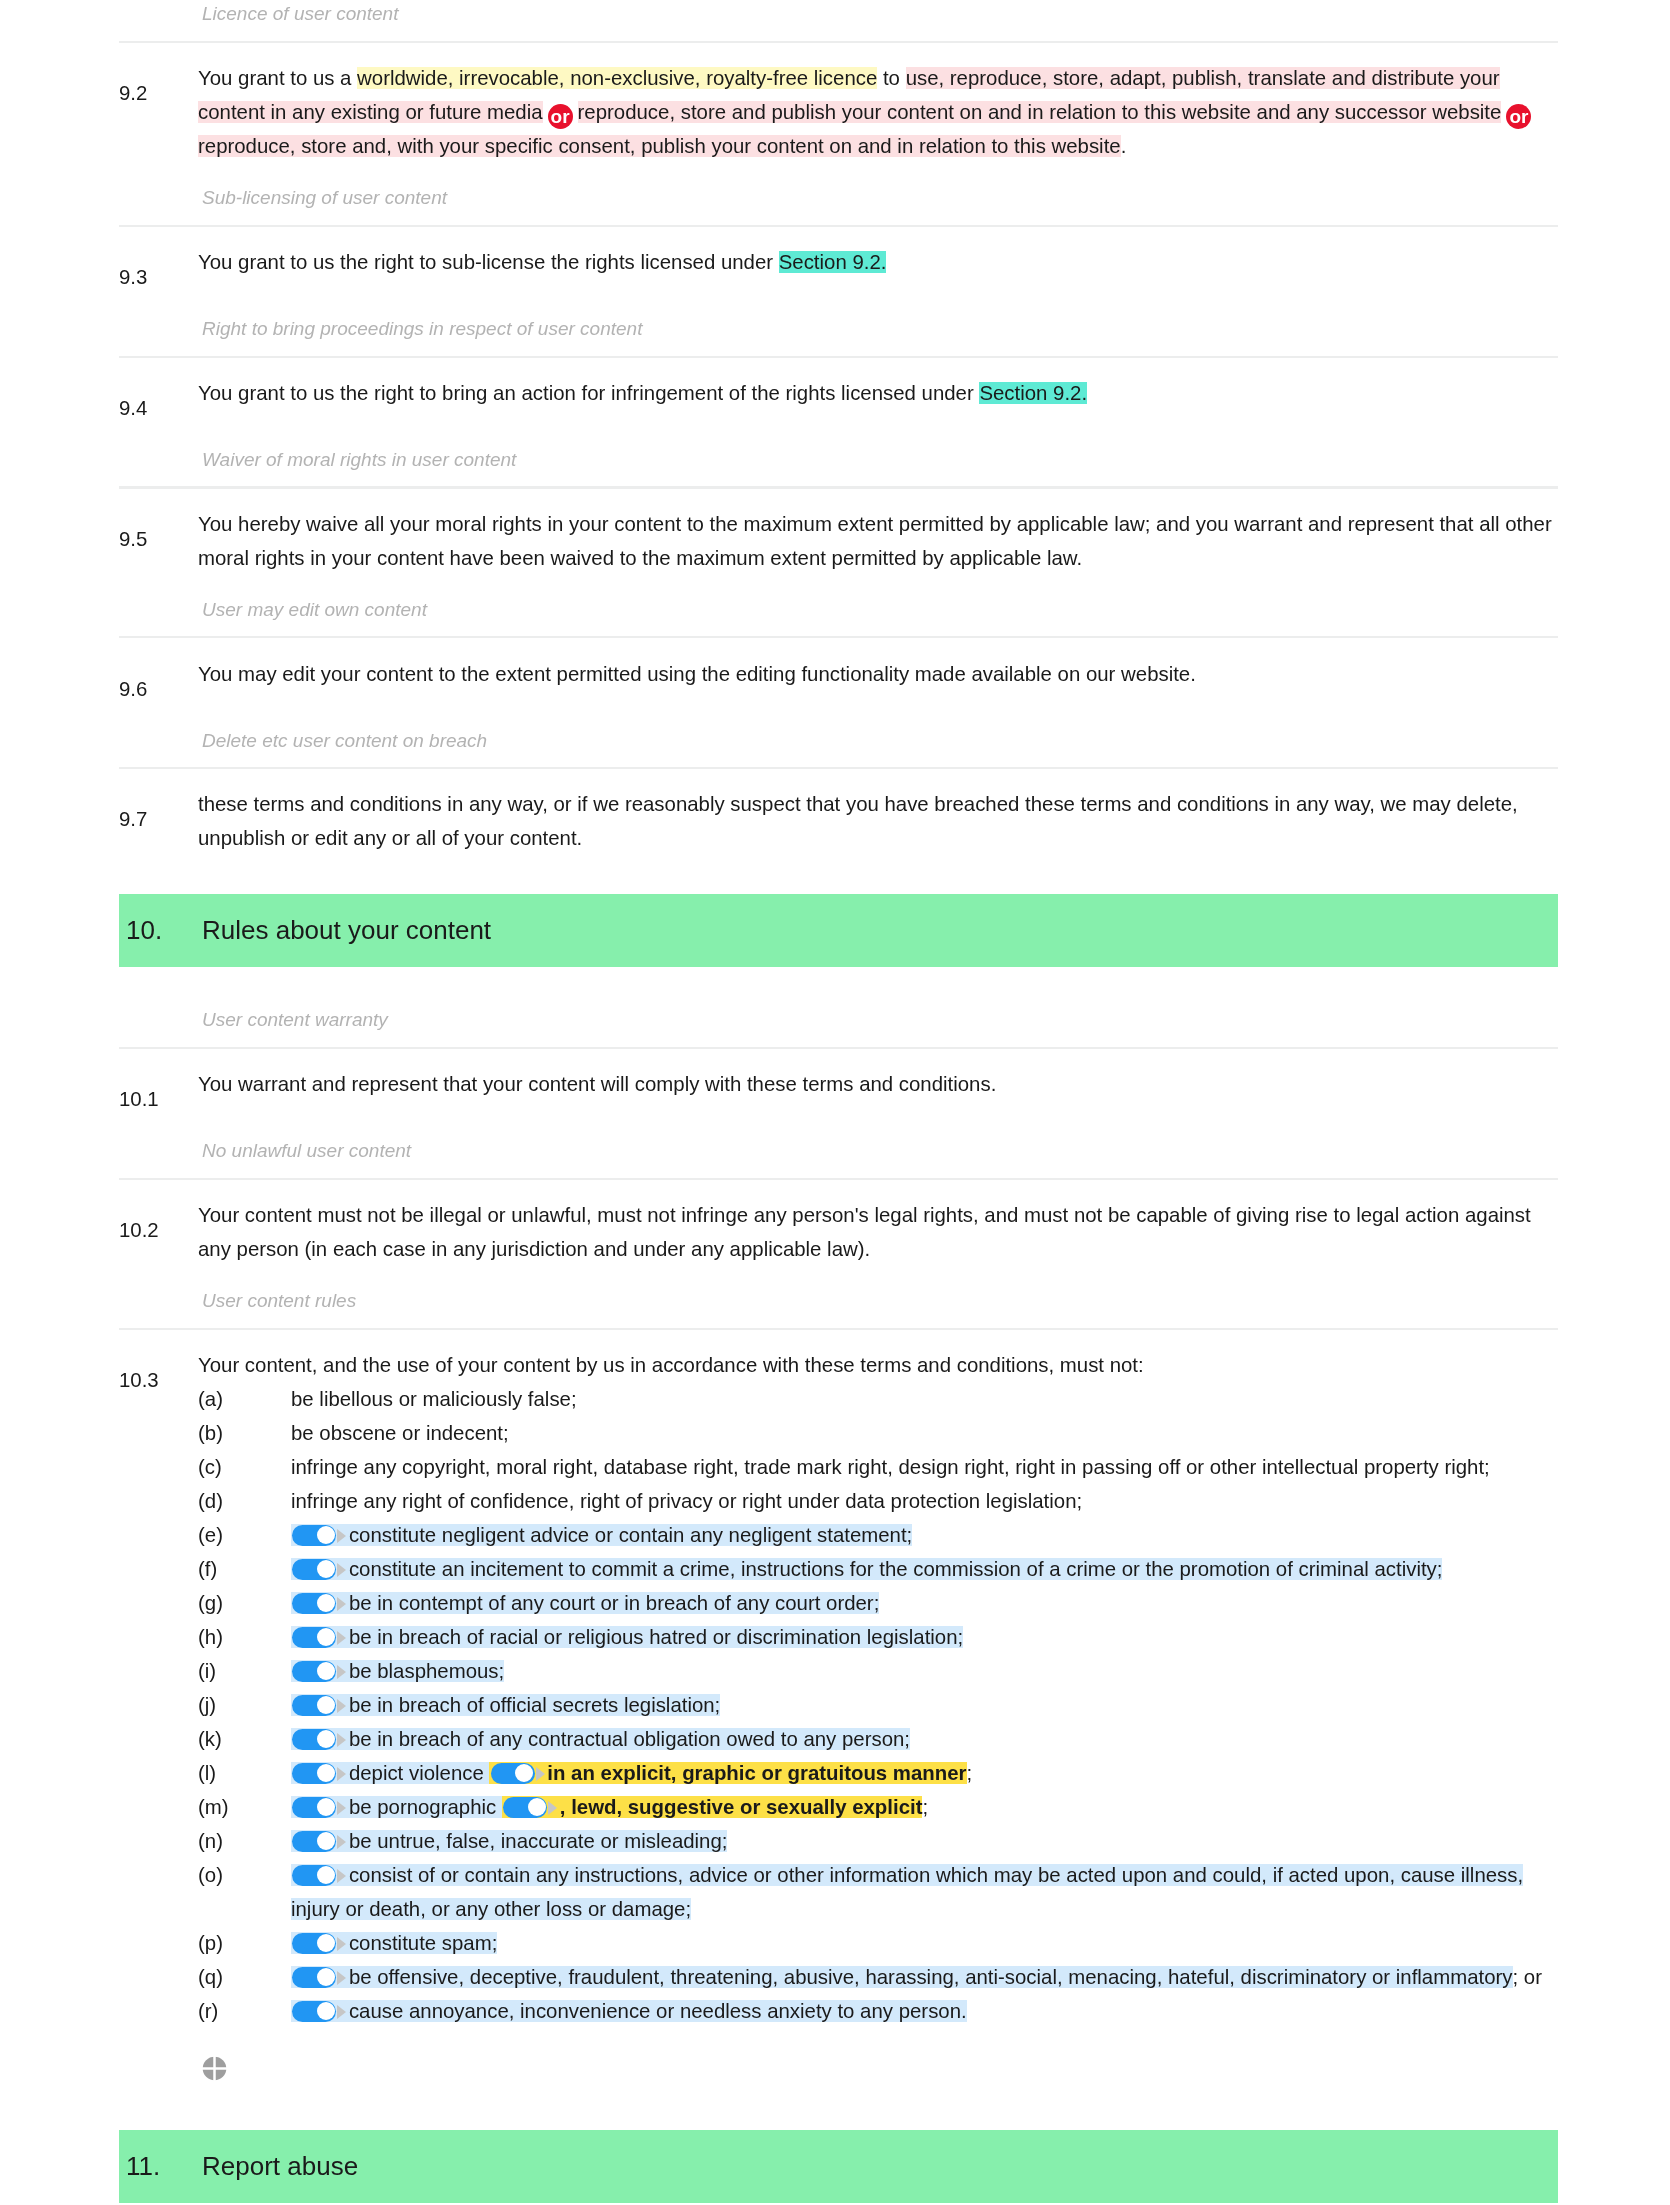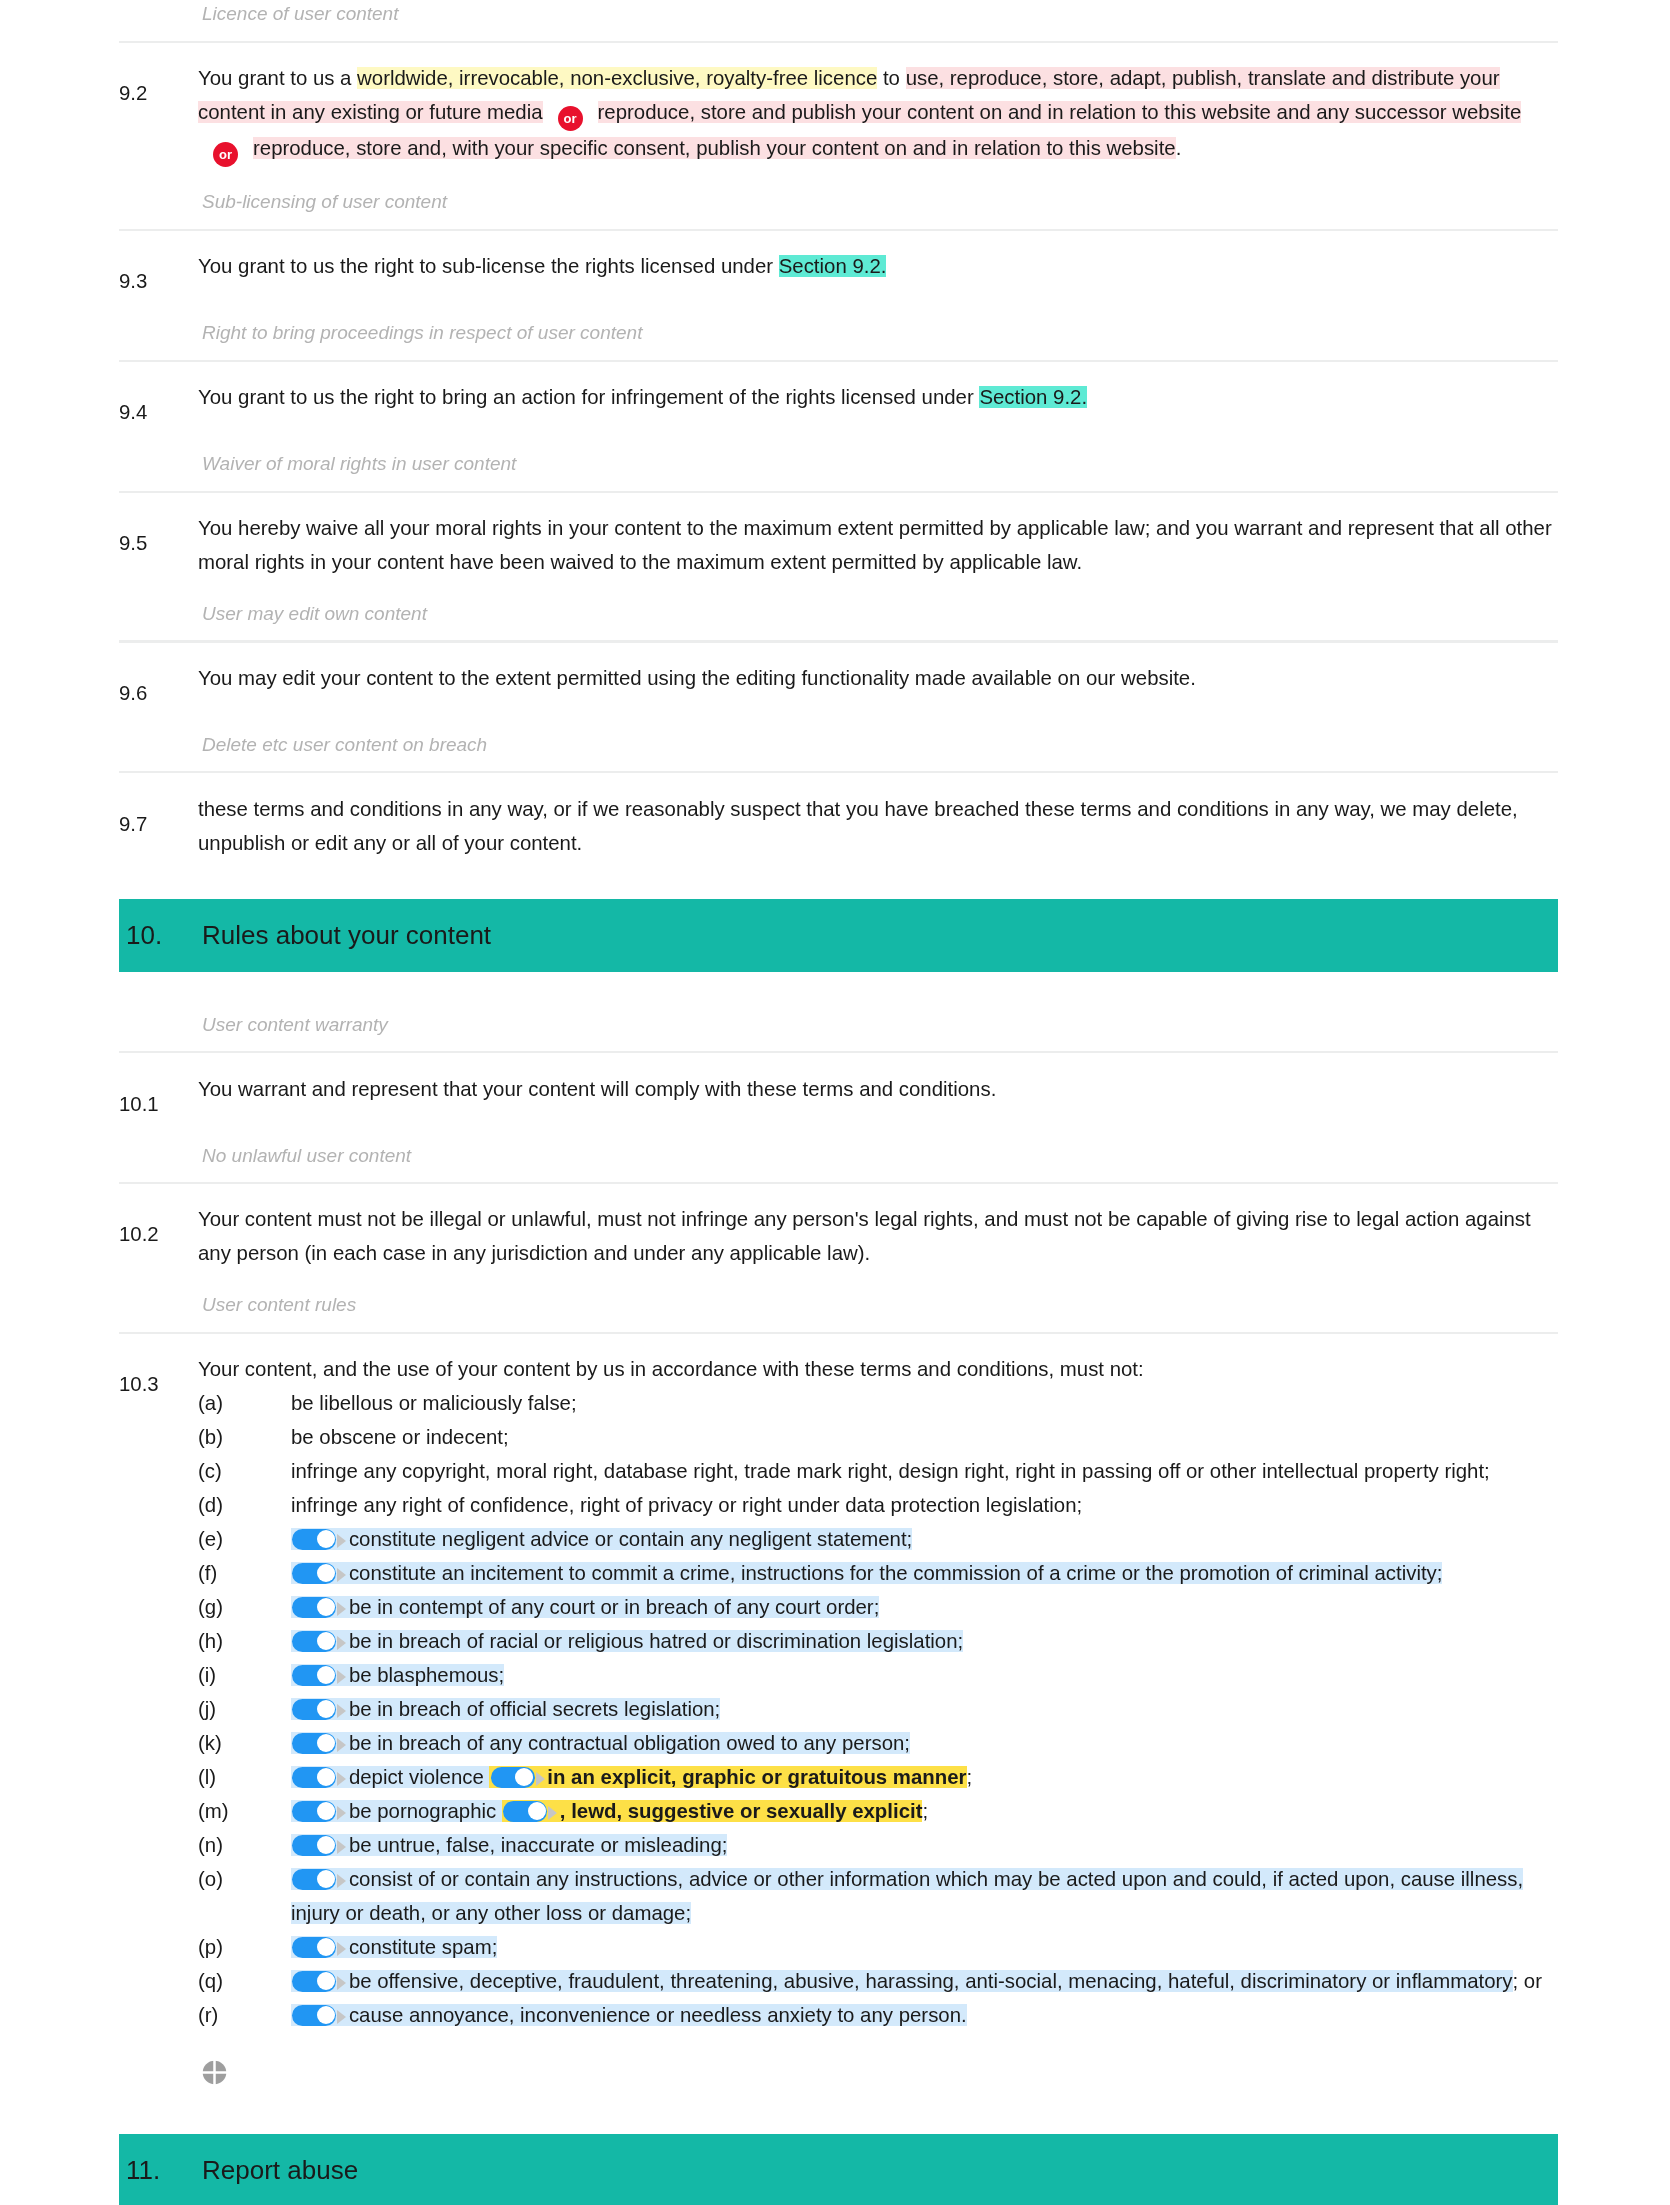--- a/index.html
+++ b/index.html
@@ -59,21 +59,21 @@
     margin-left: 119px;
     margin-right: 112px;
     height: 2.1px;
     background: #eceded;
     border: none;
   }
 
   
   .section-banner {
     margin: 0 112px 0 119px;
-    background: #14b8a6;
+    background: #86efac;
     height: 73px;
     display: flex;
     align-items: center;
   }
   .section-num {
     width: 83px;
     flex: 0 0 83px;
     font-size: 26px;
     color: #1a1a1a;
     text-align: left;
@@ -107,25 +107,25 @@
   .hl-grey     { background: #5eead4; }
 
   
   .or-badge {
     display: inline-block;
     width: 25px; height: 25px;
     line-height: 25px;
     border-radius: 50%;
     background: #e8112d;
     color: #ffffff;
-    font-size: 13px;
+    font-size: 19px;
     font-weight: bold;
     text-align: center;
     vertical-align: -4.2px;
-    margin: 0 15px;
+    margin: 0 5px;
   }
 
   
   .toggle {
     display: inline-block;
     position: relative;
     width: 44px;
     height: 21px;
     border-radius: 10.5px;
     background: #2196f3;

